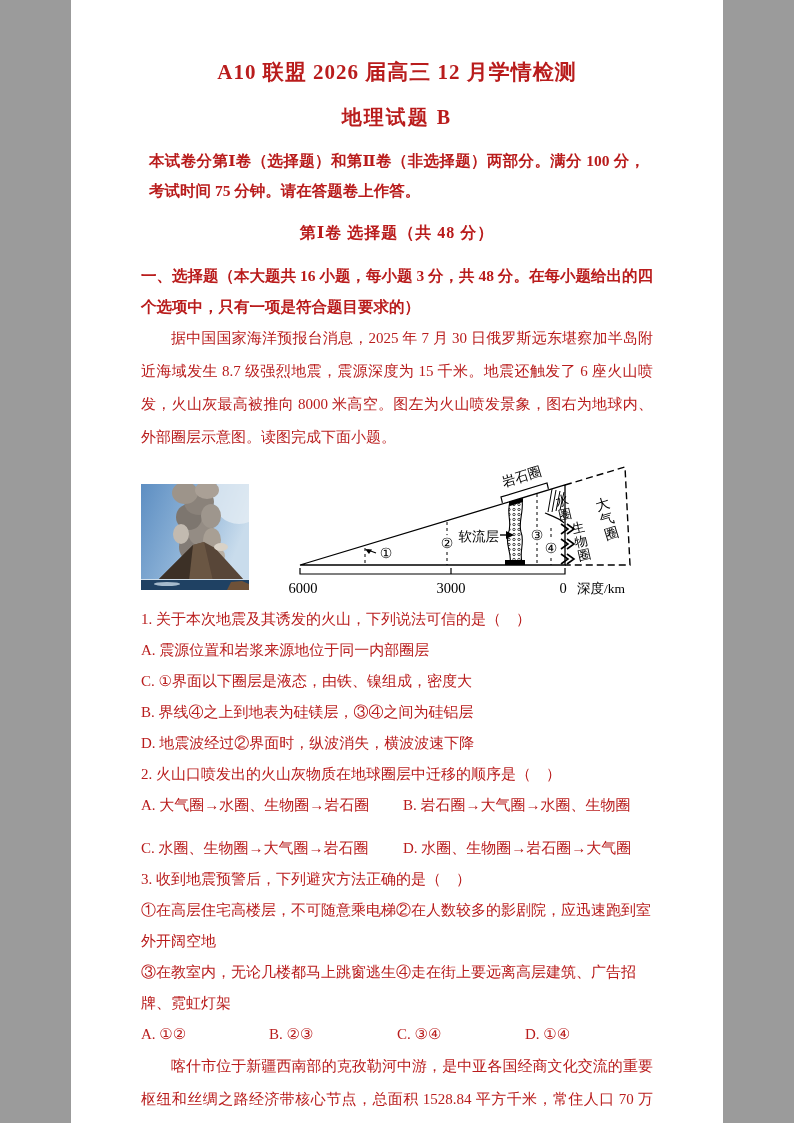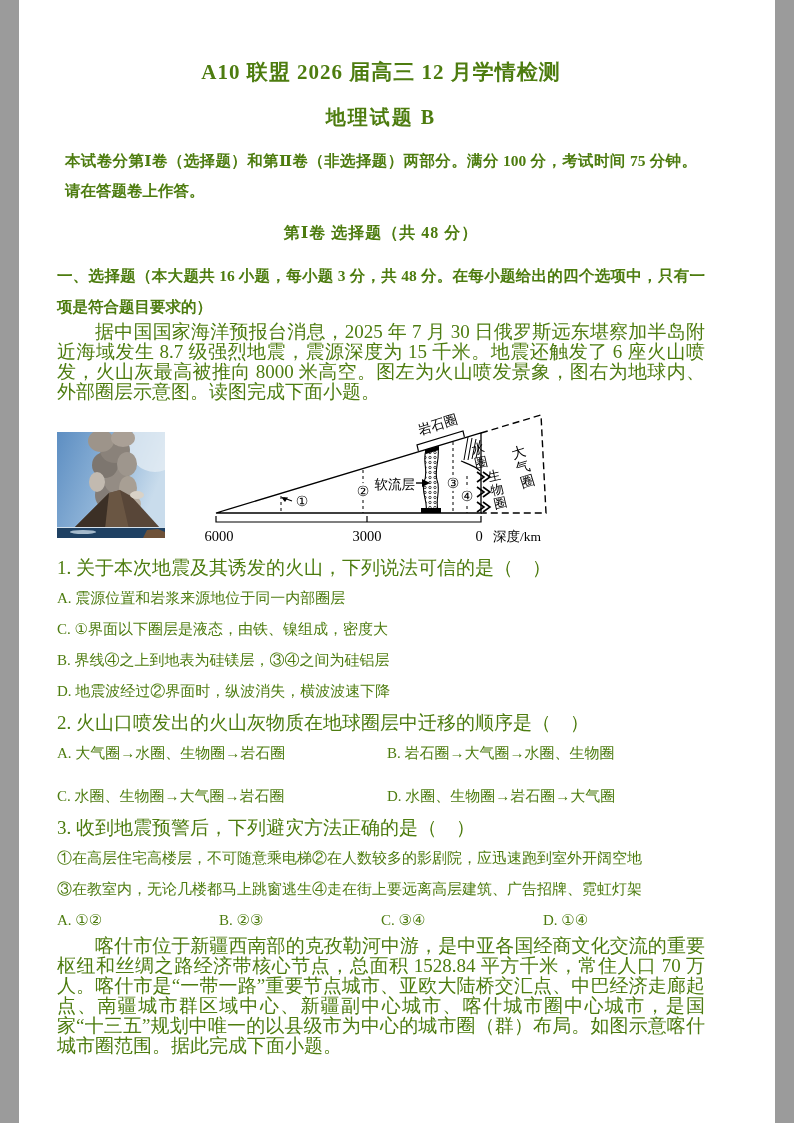--- a/index.html
+++ b/index.html
@@ -1,29 +1,29 @@
 <!DOCTYPE html>
 <html><head>
 <meta charset="utf-8">
 <style>
   html,body{margin:0;padding:0;background:#9b9b9b;}
   .sheet{
-    width:756px;height:1123px;background:#ffffff;margin:0 auto;overflow:hidden;
-    font-family:"Liberation Serif","DejaVu Serif",serif;color:#4d7c0f;
-    box-sizing:border-box;padding:58px 70px 0 38px;position:relative;
+    width:652px;height:1123px;background:#ffffff;margin:0 auto;overflow:hidden;
+    font-family:"Liberation Serif","DejaVu Serif",serif;color:#b91c1c;
+    box-sizing:border-box;padding:58px 70px 0 70px;position:relative;
   }
   .title{font-size:21px;font-weight:bold;text-align:center;line-height:28px;margin:0 0 18px 0;letter-spacing:1px;}
   .subtitle{font-size:20px;font-weight:bold;text-align:center;line-height:26px;margin:0 0 16px 0;letter-spacing:2px;}
   .intro{font-size:15.5px;font-weight:bold;line-height:30px;margin:8px;text-align:justify;}
   .section-head{font-size:16px;font-weight:bold;text-align:center;line-height:30px;margin:12px;letter-spacing:1px;}
   .directions{font-size:15.5px;font-weight:bold;line-height:31px;margin:0;text-align:justify;}
-  .passage{font-size:19px;line-height:20px;margin:0;text-align:justify;text-indent:2em;}
+  .passage{font-size:15px;line-height:33px;margin:0;text-align:justify;text-indent:2em;}
   .figure-row{display:flex;align-items:flex-end;gap:8px;margin:6px 0 4px 0;}
   .figure-row svg{display:block;}
-  .q-stem{font-size:19px;line-height:31px;}
+  .q-stem{font-size:15px;line-height:31px;}
   .opt{font-size:15px;line-height:31px;}
   .grid2{display:grid;grid-template-columns:1fr 1fr;gap:12px;}
   .grid4{display:grid;grid-template-columns:repeat(4,1fr);}
   svg text{font-family:"Liberation Serif","DejaVu Serif",serif;}
 </style>
 </head>
 <body>
 
 <div class="sheet">
 

